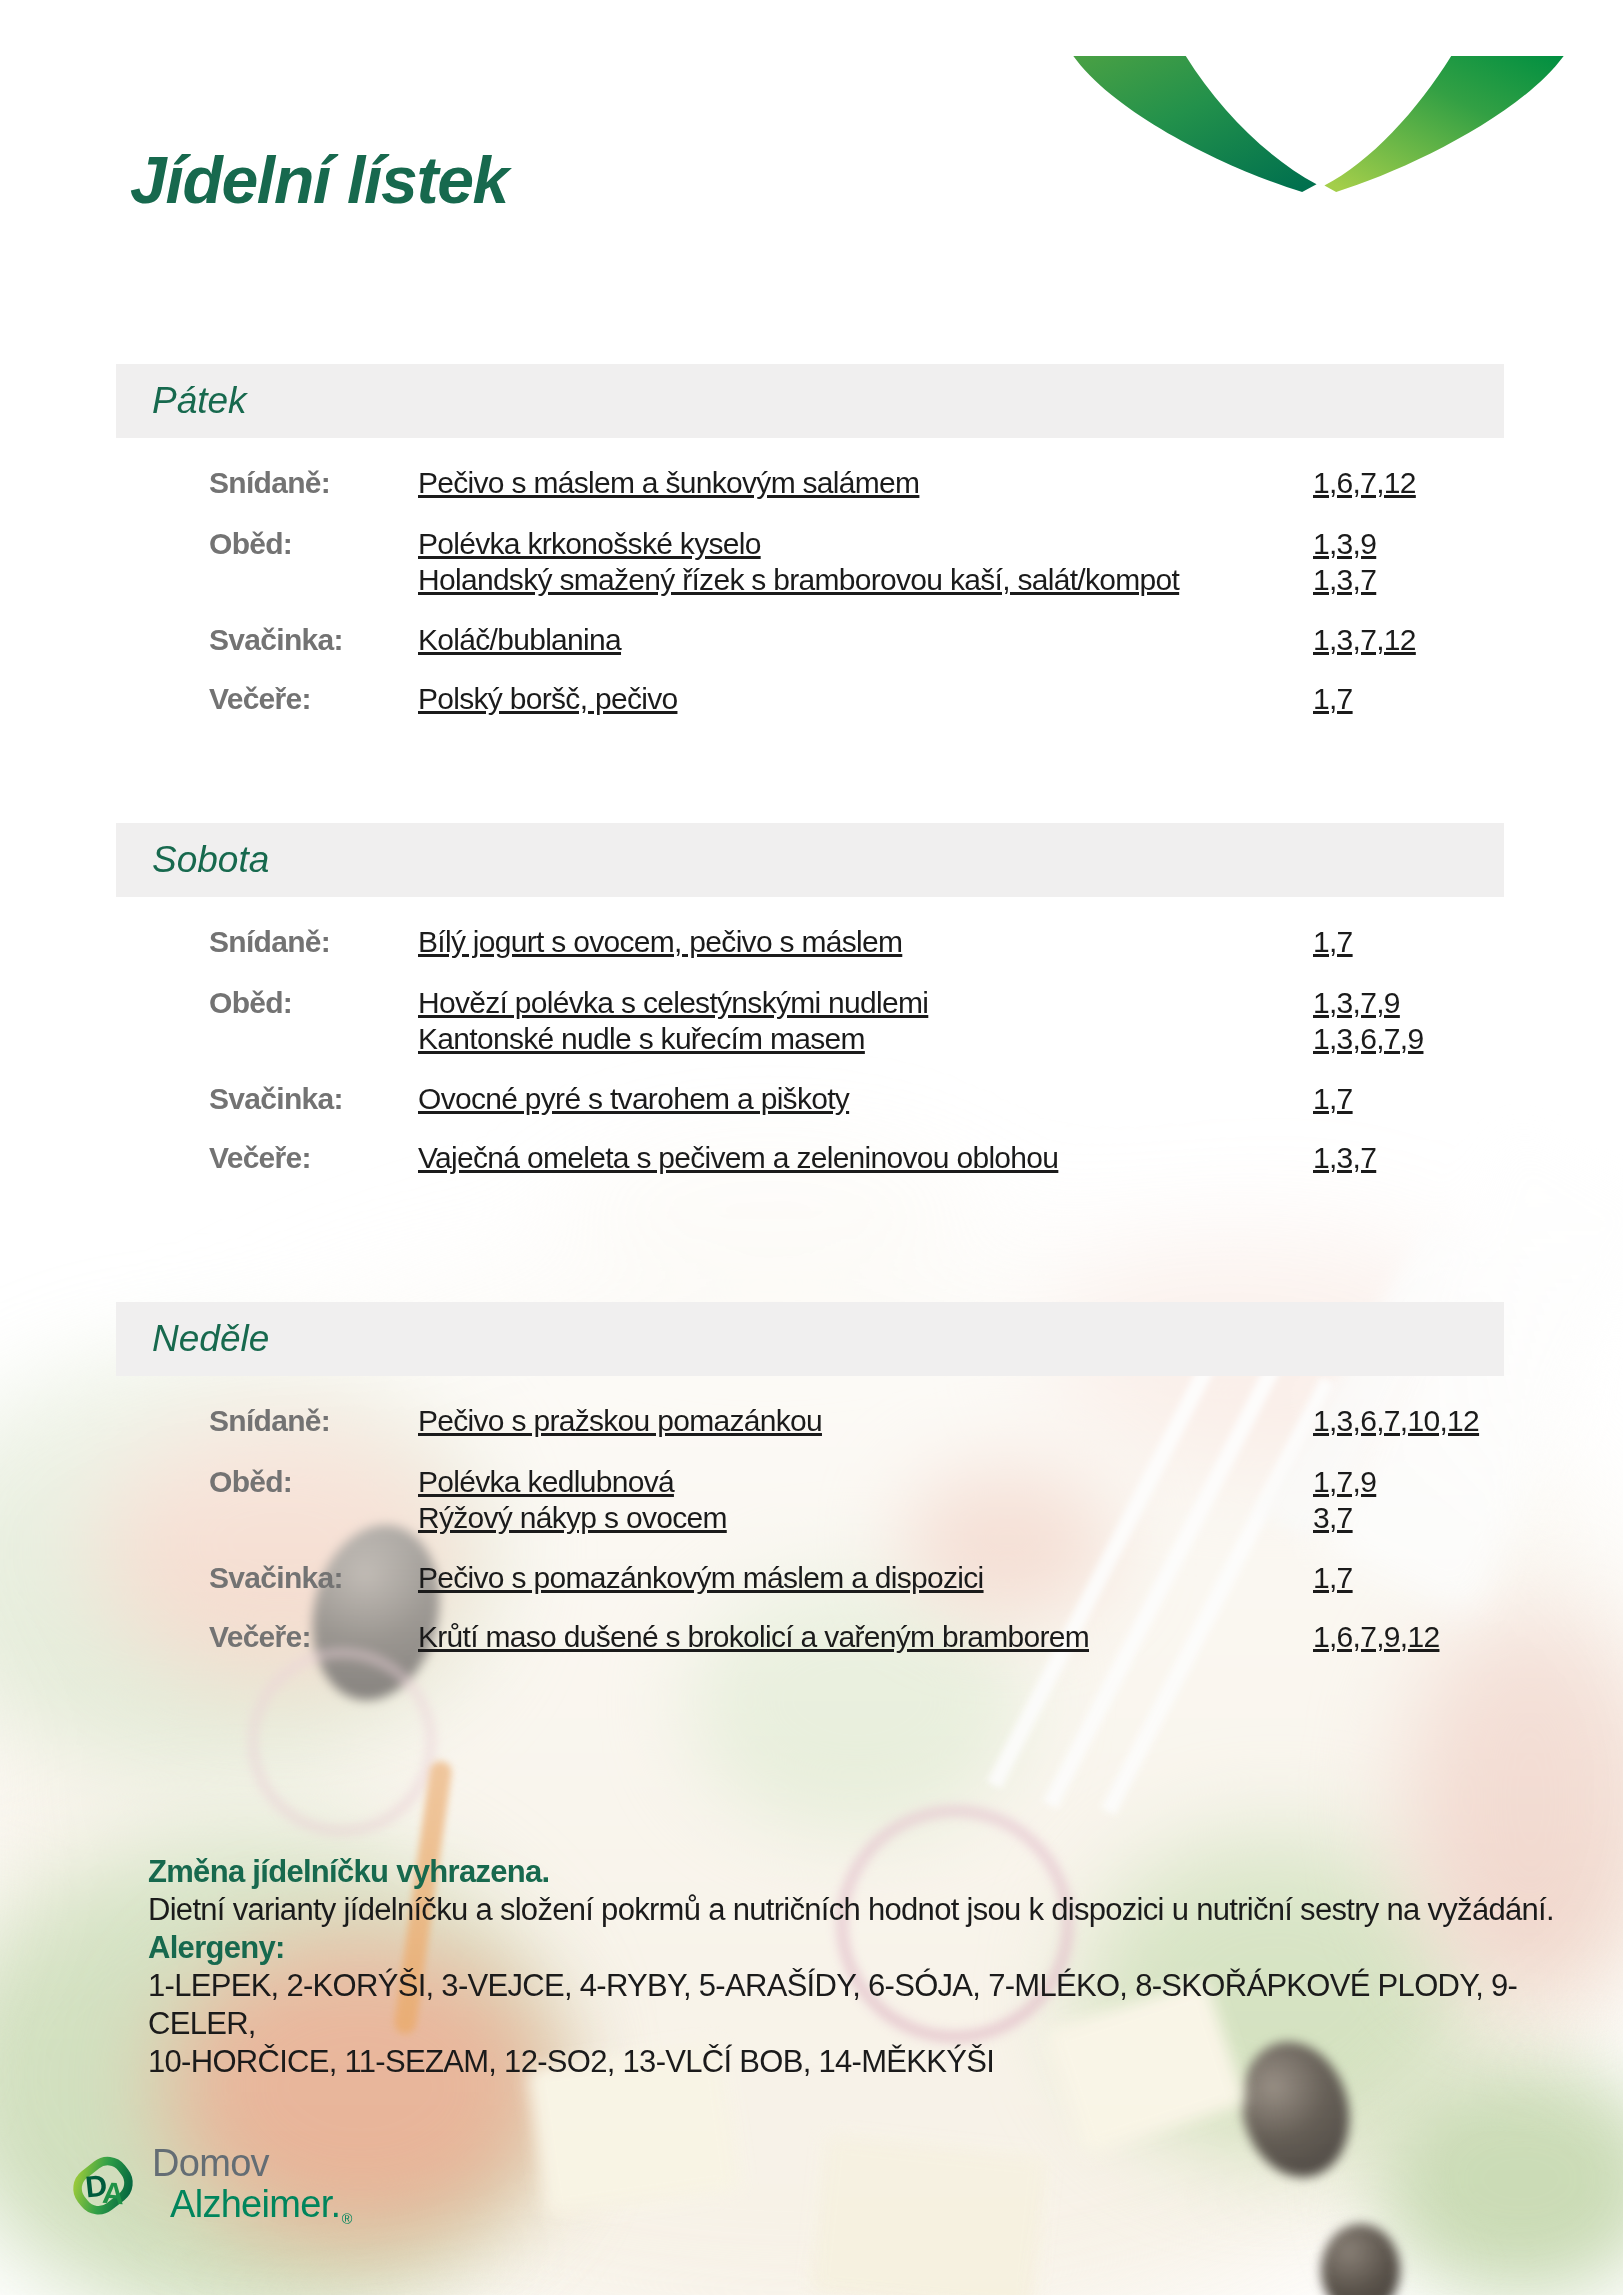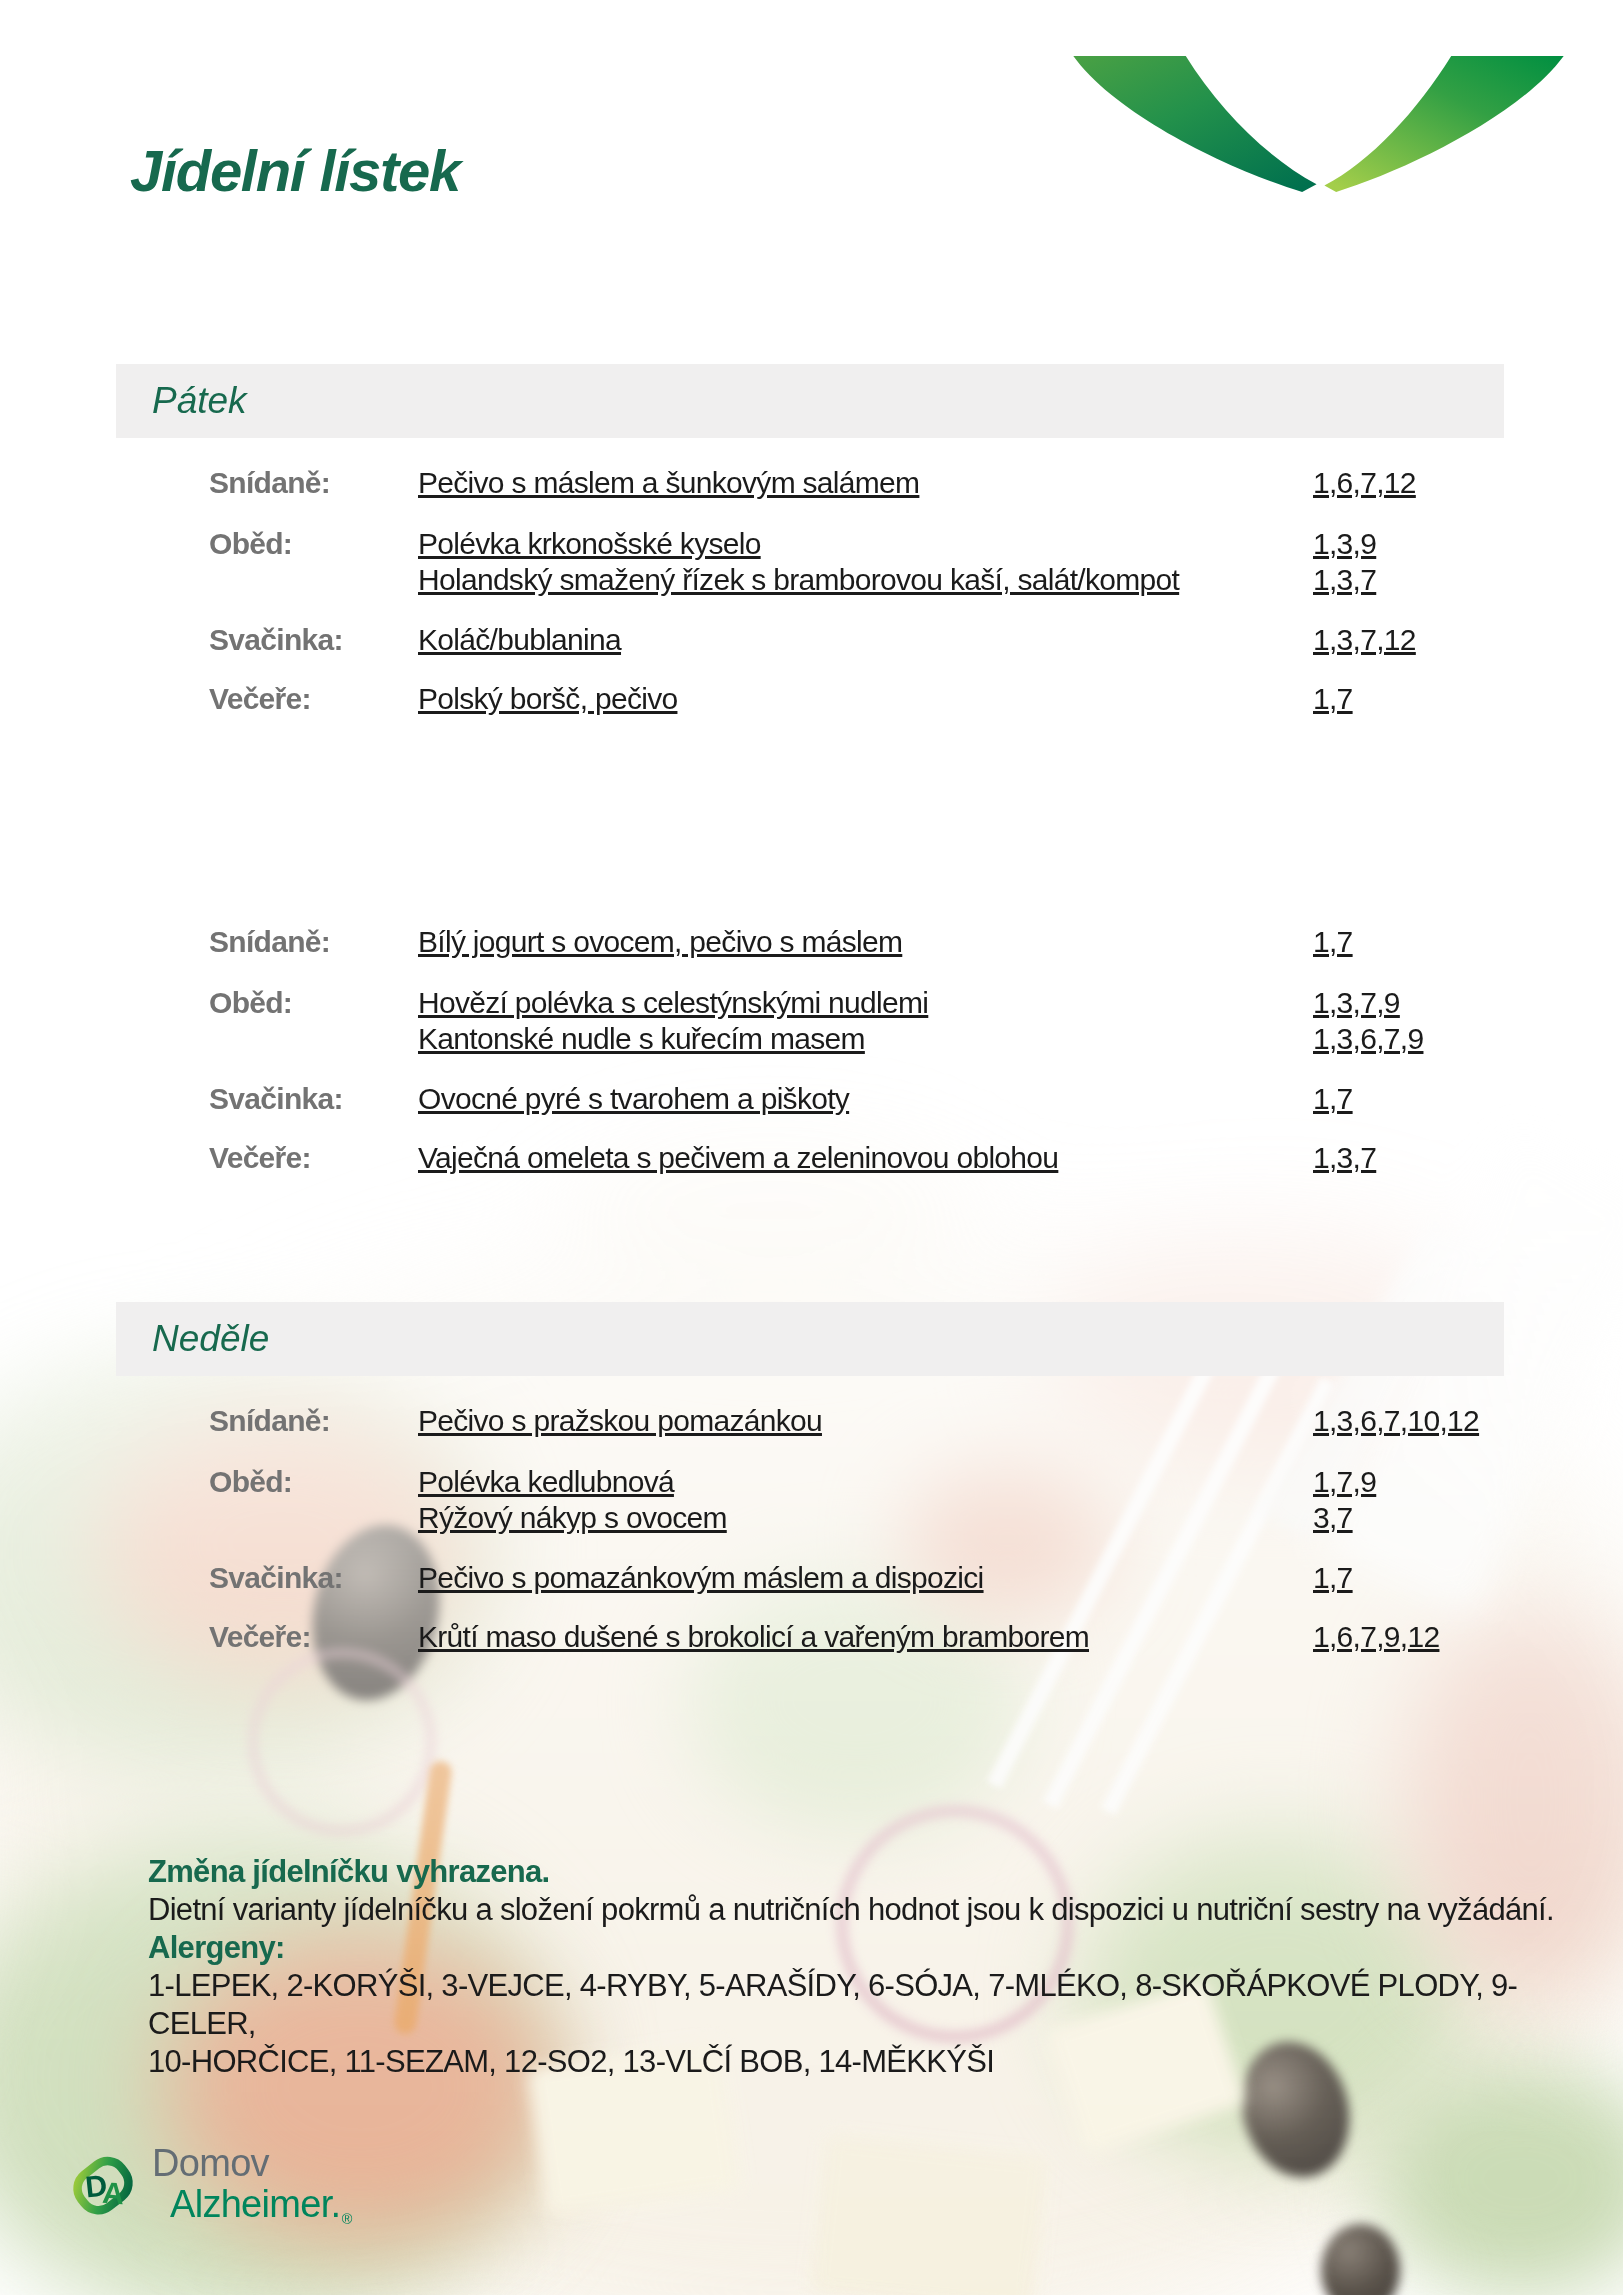--- a/index.html
+++ b/index.html
@@ -11,21 +11,21 @@
   
   .bg{
     position:absolute;inset:0;z-index:0;pointer-events:none;
     -webkit-mask-image:linear-gradient(180deg,rgba(0,0,0,0) 0%,rgba(0,0,0,0) 44%,rgba(0,0,0,.14) 52%,rgba(0,0,0,.32) 60%,rgba(0,0,0,.5) 68%,rgba(0,0,0,.66) 78%,rgba(0,0,0,.82) 88%,rgba(0,0,0,.9) 100%);
     mask-image:linear-gradient(180deg,rgba(0,0,0,0) 0%,rgba(0,0,0,0) 44%,rgba(0,0,0,.14) 52%,rgba(0,0,0,.32) 60%,rgba(0,0,0,.5) 68%,rgba(0,0,0,.66) 78%,rgba(0,0,0,.82) 88%,rgba(0,0,0,.9) 100%);
   }
   .blob{position:absolute;border-radius:50%;}
   
   .title{
     position:absolute;left:130px;top:98px;z-index:2;
-    font-size:58px;font-style:italic;font-weight:700;letter-spacing:-1.3px;
+    font-size:66px;font-style:italic;font-weight:700;letter-spacing:-1.3px;
     color:#17694e;
     text-align:right;
   }
   .swoosh{position:absolute;left:1068px;top:56px;z-index:2;}
   
   .day-section{position:absolute;left:116px;width:1388px;z-index:2;}
   .band{
     height:74px;background:#f0efef;display:flex;align-items:center;
     padding-left:36px;box-sizing:border-box;
   }
@@ -147,20 +147,23 @@
       <div>
           <div class="dish">Polský boršč, pečivo</div>
         </div>
       <div>
           <div class="allergen">1,7</div>
         </div>
     </div>
   </section>
 
   <section class="day-section" style="top:823px;height:406px;">
+    <div class="band">
+      <span class="day-name">Sobota</span>
+    </div>
     <div class="row r1">
       <span class="meal-label">Snídaně:</span>
       <div>
           <div class="dish">Bílý jogurt s ovocem, pečivo s máslem</div>
         </div>
       <div>
           <div class="allergen">1,7</div>
         </div>
     </div>
     <div class="row r2">

